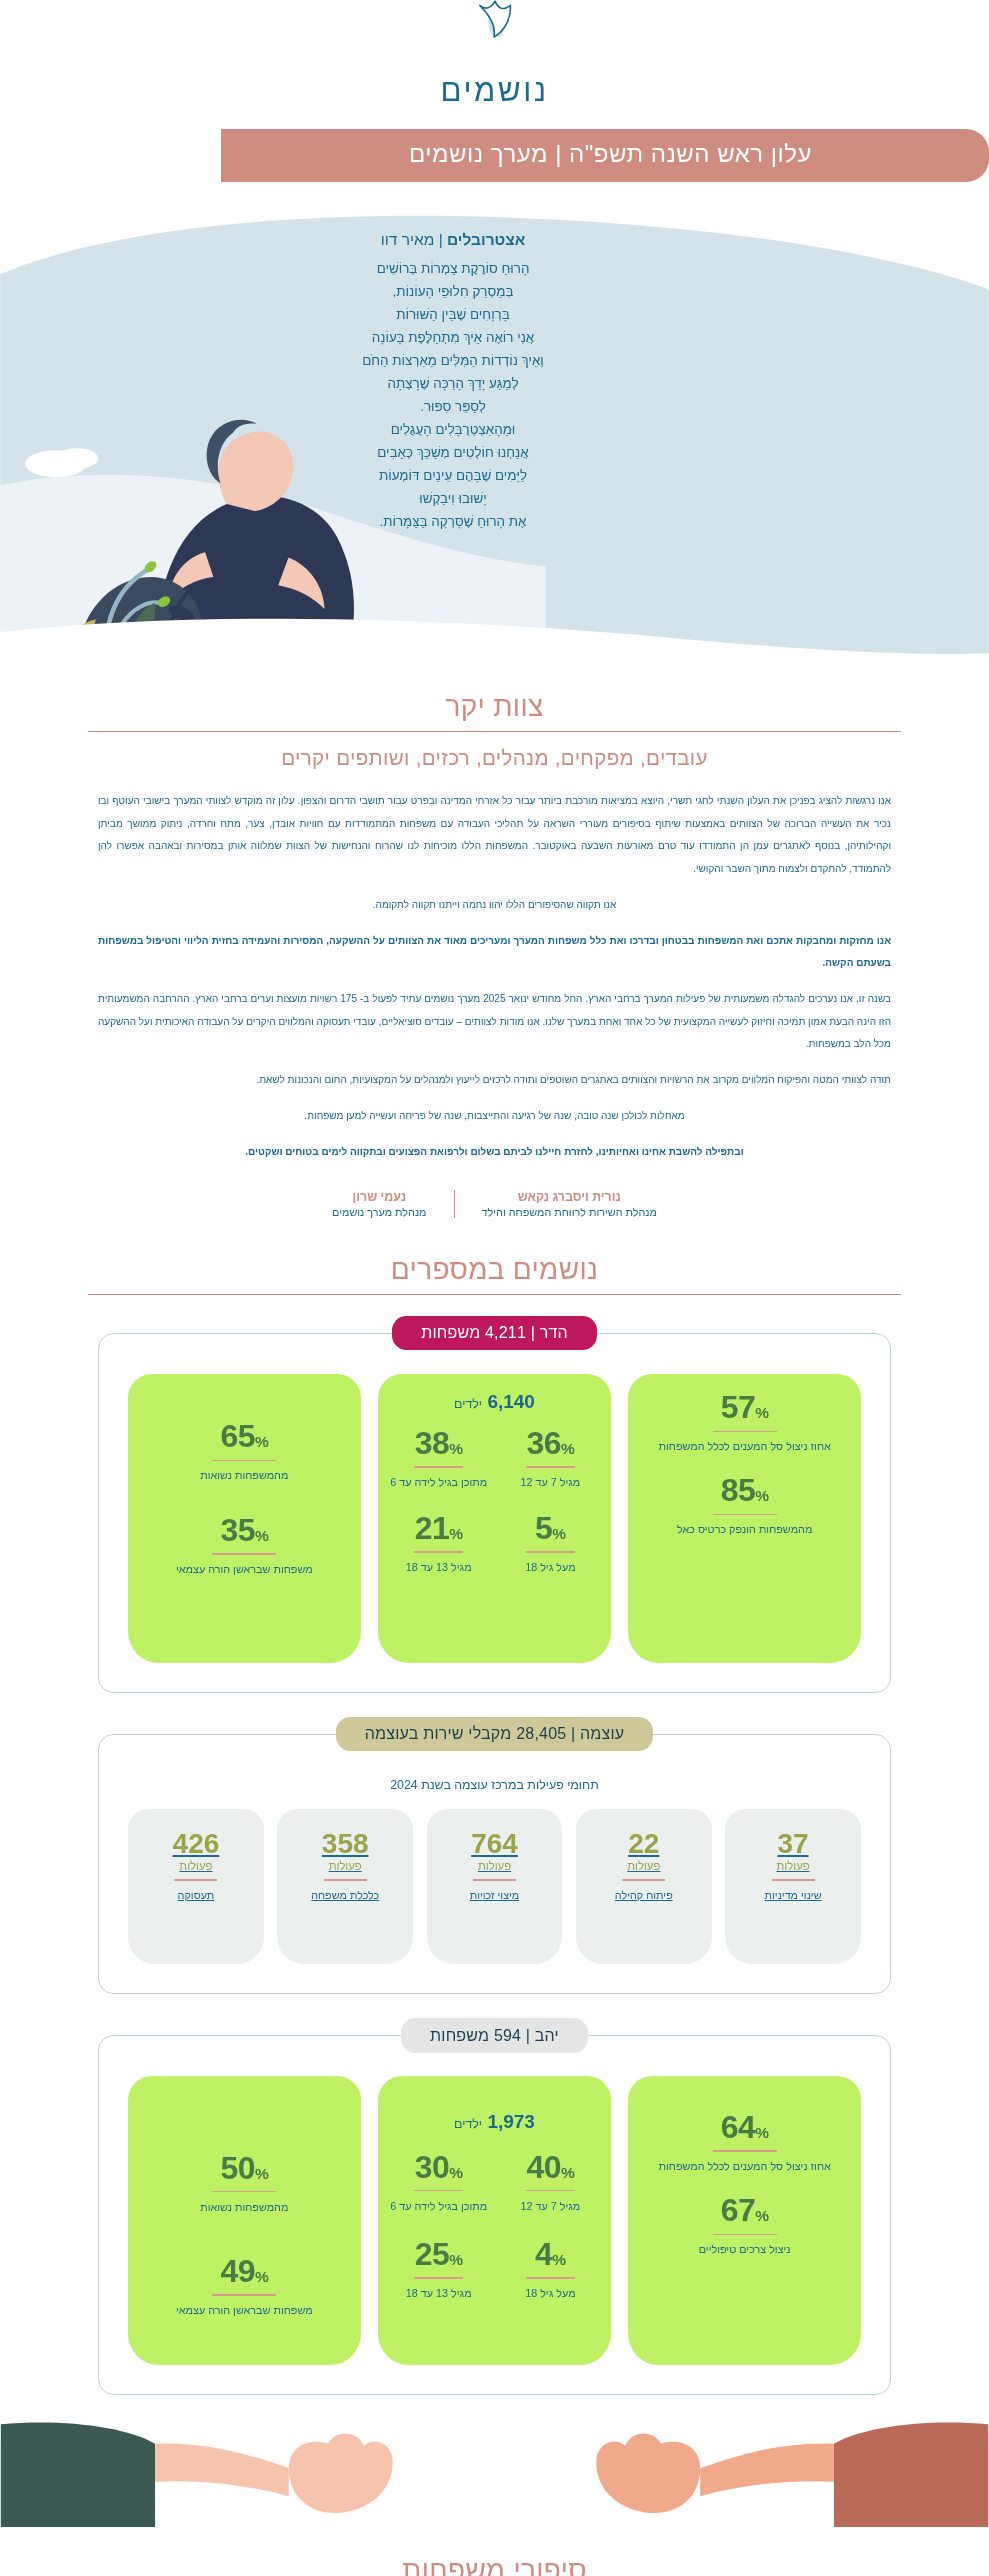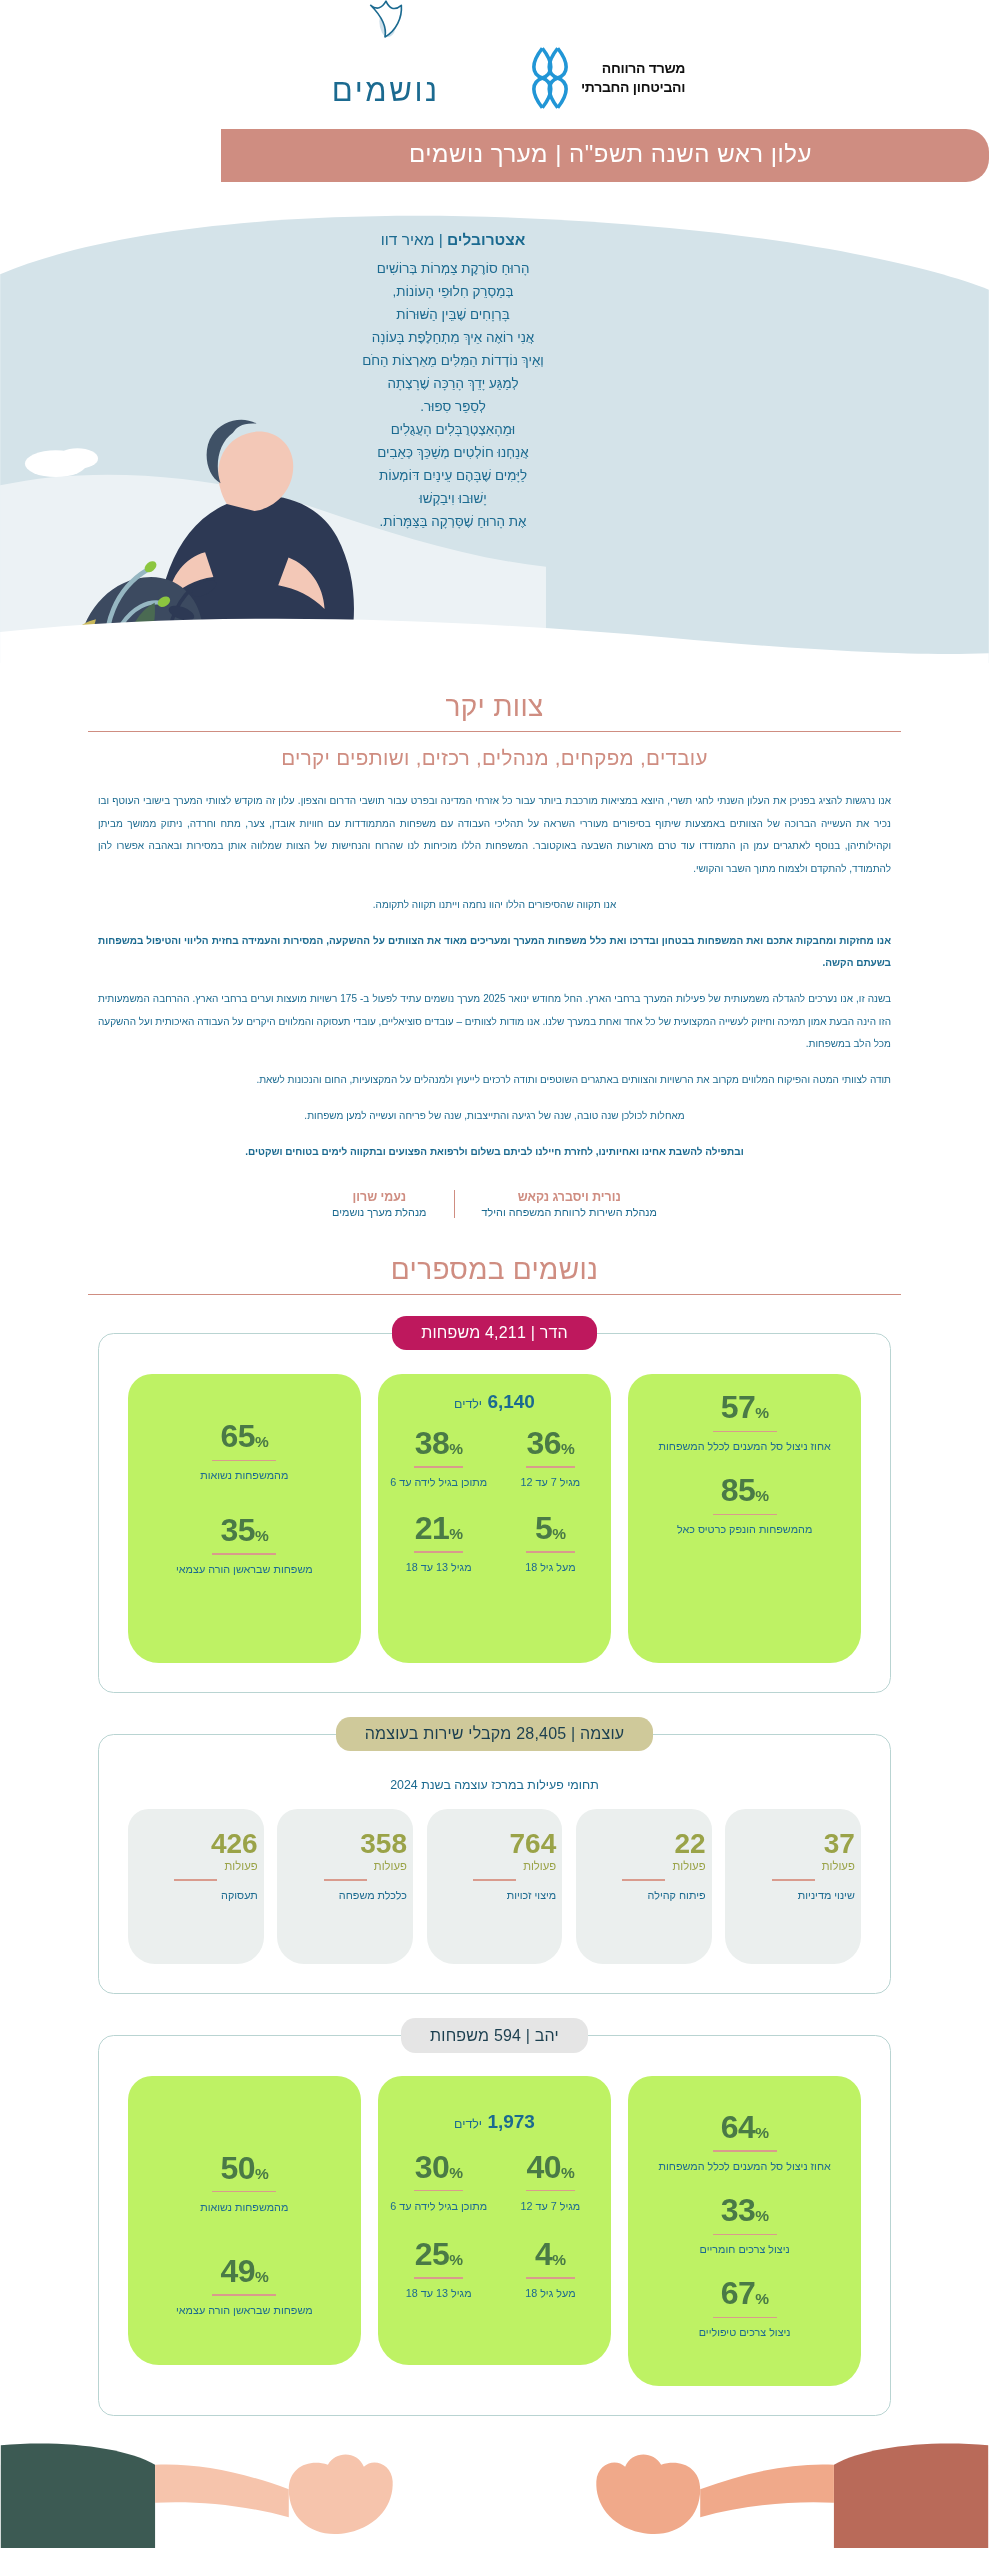--- a/index.html
+++ b/index.html
@@ -172,57 +172,42 @@
   .split-col { flex: 1; }
   .split-col .stat-divider { width: 49px; }
 
   .otzma-sub { text-align: center; color: #1b6a90; font-size: 12.4px; margin: 3.1px 0 17.5px 0; }
   .otzma-row { display:flex; justify-content: center; gap: 13.4px; }
   .otzma-card {
     background: #ebefee;
     border-radius: 20.6px 20.6px 27px 27px;
     flex: 1;
     padding: 20.6px 6.2px 23px 6.2px;
-    text-align: right;
+    text-align: center;
     min-height: 155px;
+    text-decoration: underline;
   }
   .otzma-num { color: #9aa348; font-size: 28px; font-weight: 700; line-height: 1; }
   .otzma-unit { color: #9aa348; font-size: 11.3px; margin-top: 2.1px; }
   .otzma-label { color: #1b6a90; font-size: 10.8px; line-height: 1.35; }
 
   
   .hands-band { position: relative; height: 108px; margin-top: 15.5px; }
   .hands-band svg { width: 989px; height: 108px; display: block; }
 
   
   .stories { margin-top: 4.1px; }
 </style>
 </head>
 <body>
 
 <div class="page">
 
   <div class="logo-bar">
 
-    <div class="logo-ministry">
-      <div class="logo-ministry-text">
-        <div>משרד הרווחה</div>
-        <div>והביטחון החברתי</div>
-      </div>
-      <div class="infinity-mark">
-        <svg viewBox="0 0 78 128" aria-hidden="true">
-          <g fill="none" stroke="#2196d6" stroke-width="7">
-            <path d="M24 6 C2 34 2 56 24 64 C46 72 46 94 24 122"></path>
-            <path d="M54 6 C76 34 76 56 54 64 C32 72 32 94 54 122"></path>
-            <path d="M24 6 C46 34 46 56 24 64 C2 72 2 94 24 122"></path>
-            <path d="M54 6 C32 34 32 56 54 64 C76 72 76 94 54 122"></path>
-          </g>
-        </svg>
-      </div>
-    </div>
 
     <div class="logo-noshmim">
       <div class="noshmim-bird">
         <svg viewBox="0 0 120 92" aria-hidden="true">
           <ellipse cx="64" cy="56" rx="17" ry="30" fill="#cfe0ea"></ellipse>
           <path d="M30 24 C42 34 52 30 60 16 C66 30 76 36 90 24 C92 48 80 74 58 86 C62 66 52 46 30 24 Z" fill="#ffffff" stroke="#1b6a90" stroke-width="3.2" stroke-linejoin="round"></path>
         </svg>
       </div>
       <div class="noshmim-word">נושמים</div>
       <div class="noshmim-tag">רווחה למשפחות בסיכון ובעוני</div>
@@ -429,25 +414,20 @@
       <div class="stat-frame">
         <div class="cards-row">
 
           <div class="card tall">
             <div class="stat-unit" style="margin-top:17.5px;">
               <div class="stat-num"><span>64</span><span class="pct">%</span></div>
               <div class="stat-divider"></div>
               <div class="stat-label">אחוז ניצול סל המענים לכלל המשפחות</div>
             </div>
             <div class="stat-unit">
-              <div class="stat-num"><span>33</span><span class="pct">%</span></div>
-              <div class="stat-divider"></div>
-              <div class="stat-label">ניצול צרכים חומריים</div>
-            </div>
-            <div class="stat-unit">
               <div class="stat-num"><span>67</span><span class="pct">%</span></div>
               <div class="stat-divider"></div>
               <div class="stat-label">ניצול צרכים טיפוליים</div>
             </div>
           </div>
 
           <div class="card tall">
             <div class="kid-total" style="margin-top:17.5px;"><span>1,973</span> <span class="unit">ילדים</span></div>
             <div class="split-row" style="margin-top:17.5px;">
               <div class="split-col">

